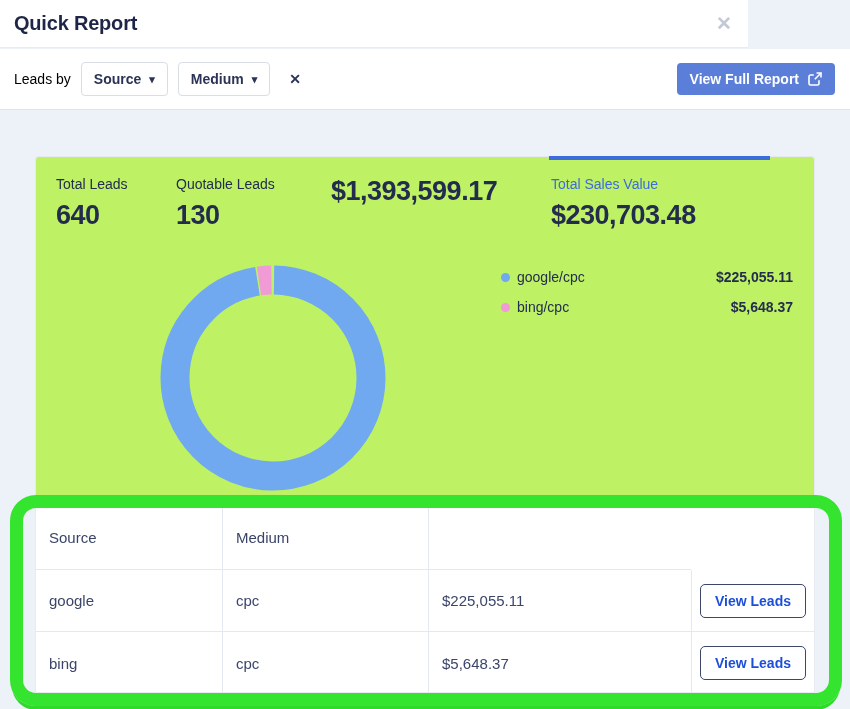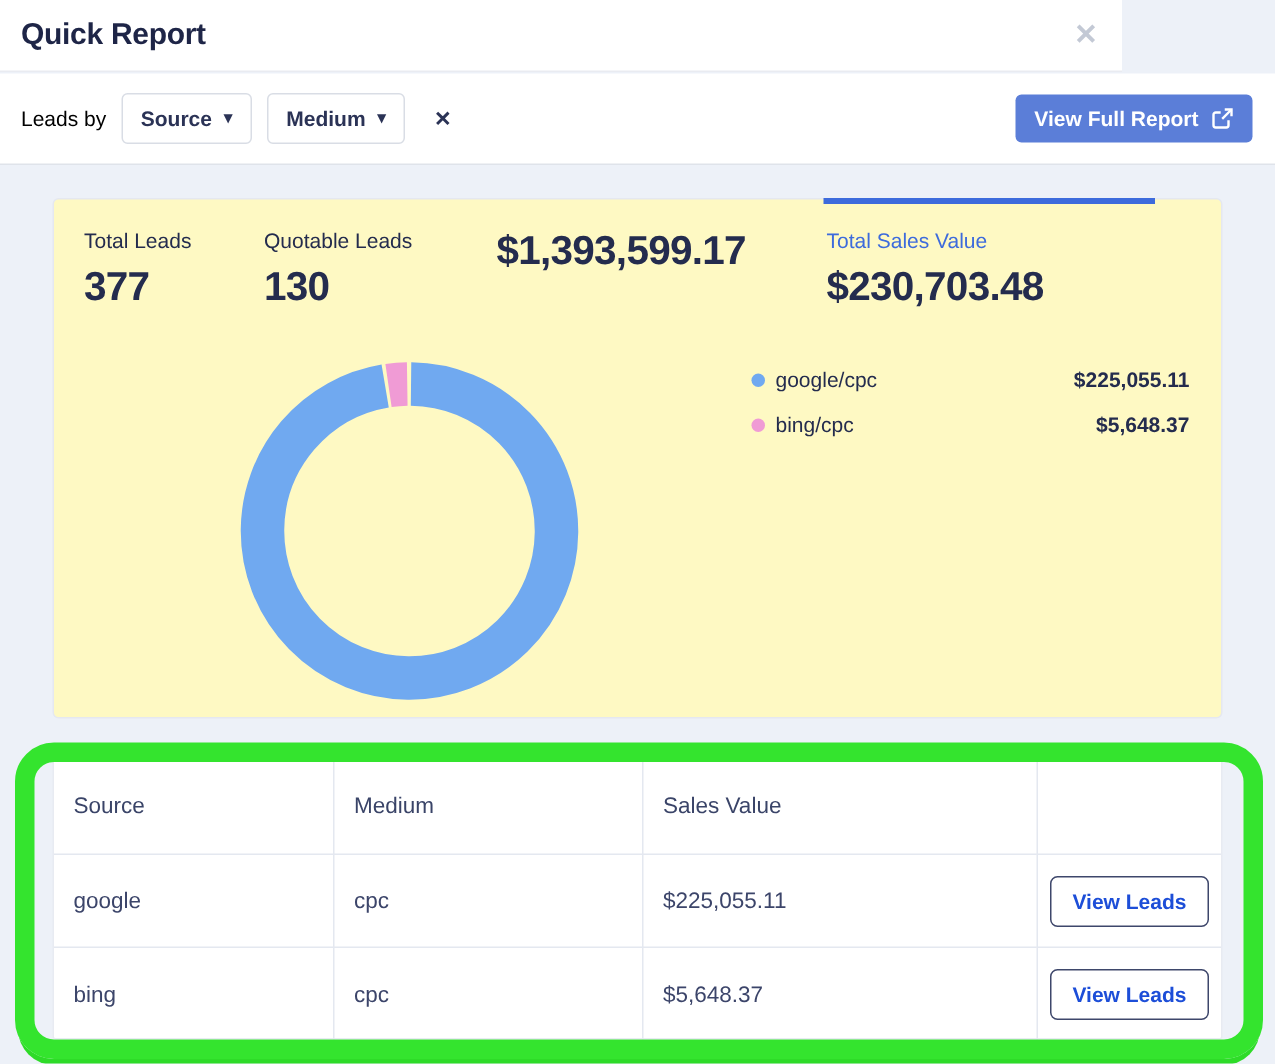--- a/index.html
+++ b/index.html
@@ -19,21 +19,21 @@
   .dd-btn { display:flex; align-items:center; gap:8px; background:#fff; border:1px solid #d9dde5; border-radius:4px;
     padding:8px 12px; font-size:14px; font-weight:700; color:#2b3356; margin-right:10px; cursor:pointer;
     font-family:"Liberation Sans", sans-serif; }
   .dd-caret { font-size:11px; color:#2b3356; line-height:1; }
   .clear-x { font-size:14px; font-weight:700; color:#2b3356; margin-left:9px; cursor:pointer; }
   .vfr-btn { margin-left:auto; display:flex; align-items:center; gap:9px; background:#5b7ed8; border:none;
     border-radius:4px; color:#fff; font-size:14px; font-weight:700; padding:8px 13px; cursor:pointer;
     font-family:Liberation Sans, sans-serif; }
 
   
-  .report-card { position:absolute; left:35px; top:132px; width:780px; height:347px; background:#fef9c3;
+  .report-card { position:absolute; left:35px; top:156px; width:780px; height:347px; background:#bef264;
     border:1px solid #e5e8f0; border-radius:4px; }
   .tab-indicator { position:absolute; left:513px; top:-1px; width:221px; height:4px; background:#3d6bdc; }
   .stats-row { display:flex; padding:19px 0 0 20px; }
   .stat { cursor:pointer; }
   .stat:nth-child(1){ width:120px; } .stat:nth-child(2){ width:155px; } .stat:nth-child(3){ width:218px; }
   .stat:nth-child(4){ width:221px; padding-left:2px; }
   .stat-label { font-size:14px; font-weight:500; color:#242c4e; margin-bottom:8px; }
   .stat.selected .stat-label { color:#3d6bdc; }
   .stat-value { font-size:27px; font-weight:800; color:#242c4e; letter-spacing:-0.5px; }
 
@@ -100,21 +100,21 @@
     </span>
   </button>
 </div>
 
 <div class="report-card">
   <div class="tab-indicator"></div>
 
   <div class="stats-row">
     <div class="stat">
       <div class="stat-label">Total Leads</div>
-      <div class="stat-value">377</div>
+      <div class="stat-value">640</div>
     </div>
     <div class="stat">
       <div class="stat-label">Quotable Leads</div>
       <div class="stat-value">130</div>
     </div>
     <div class="stat">
       <div class="stat-value">$1,393,599.17</div>
     </div>
     <div class="stat selected">
       <div class="stat-label">Total Sales Value</div>
@@ -140,21 +140,20 @@
       <span class="legend-label">bing/cpc</span>
       <span class="legend-value">$5,648.37</span>
     </div>
   </div>
 </div>
 
 <div class="table-card">
   <div class="trow head">
     <div class="tcell">Source</div>
     <div class="tcell">Medium</div>
-    <div class="tcell">Sales Value</div>
     <div class="tcell"></div>
   </div>
 
   <div class="trow body">
     <div class="tcell">google</div>
     <div class="tcell">cpc</div>
     <div class="tcell">$225,055.11</div>
     <div class="tcell action">
       <button class="view-leads">View Leads</button>
     </div>

